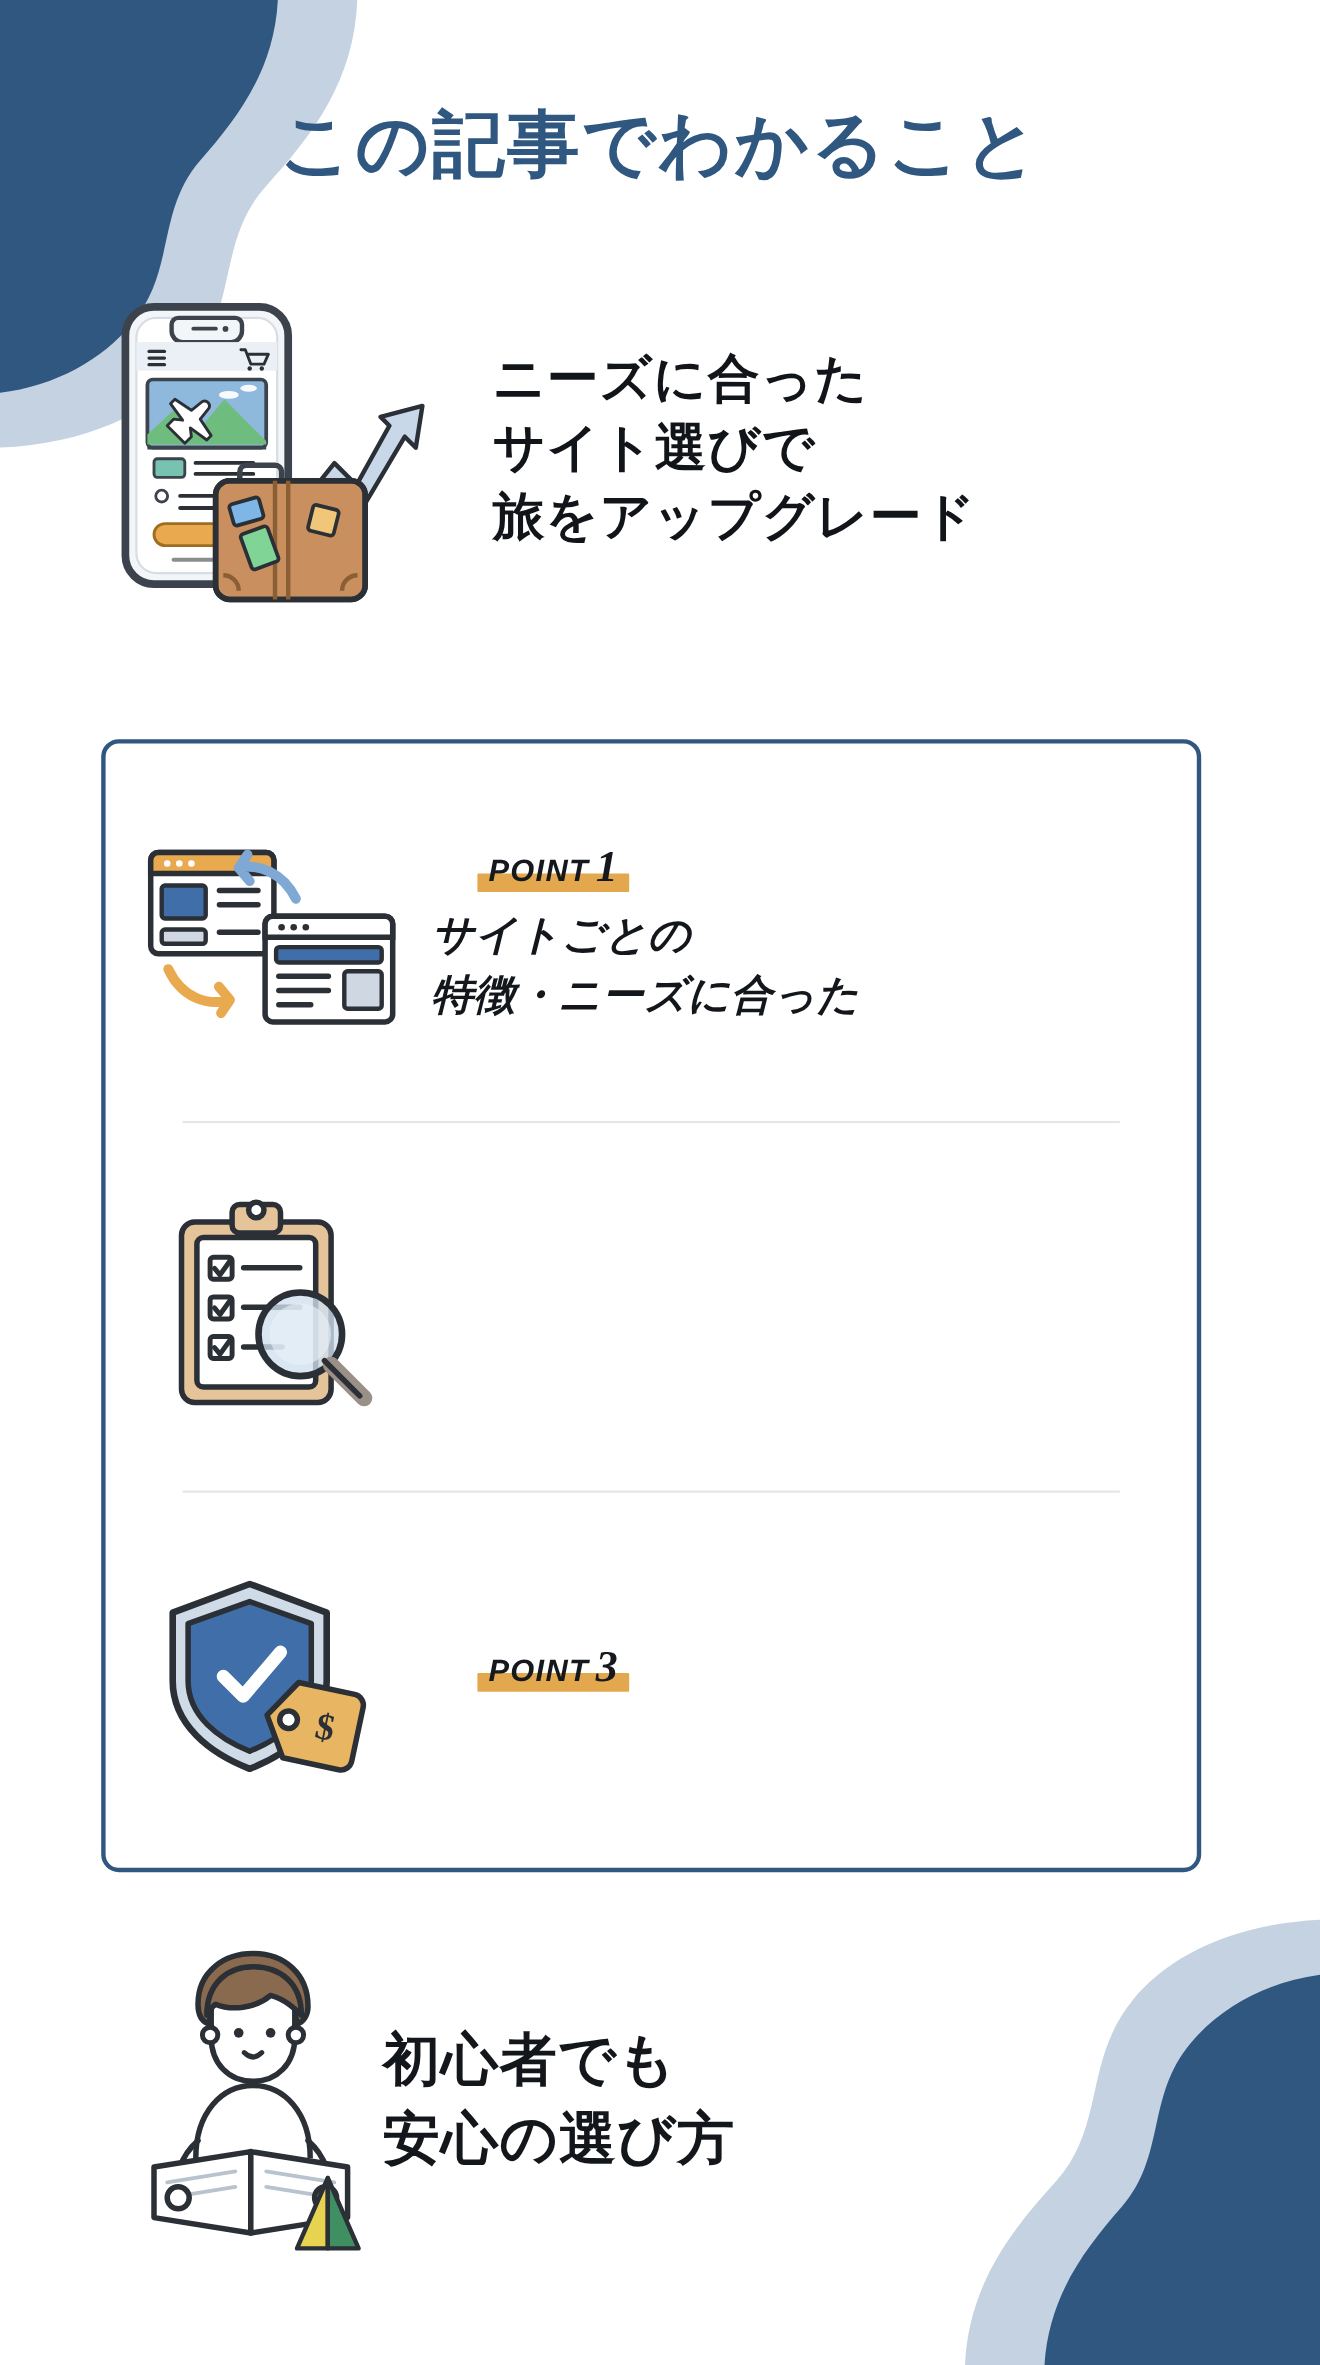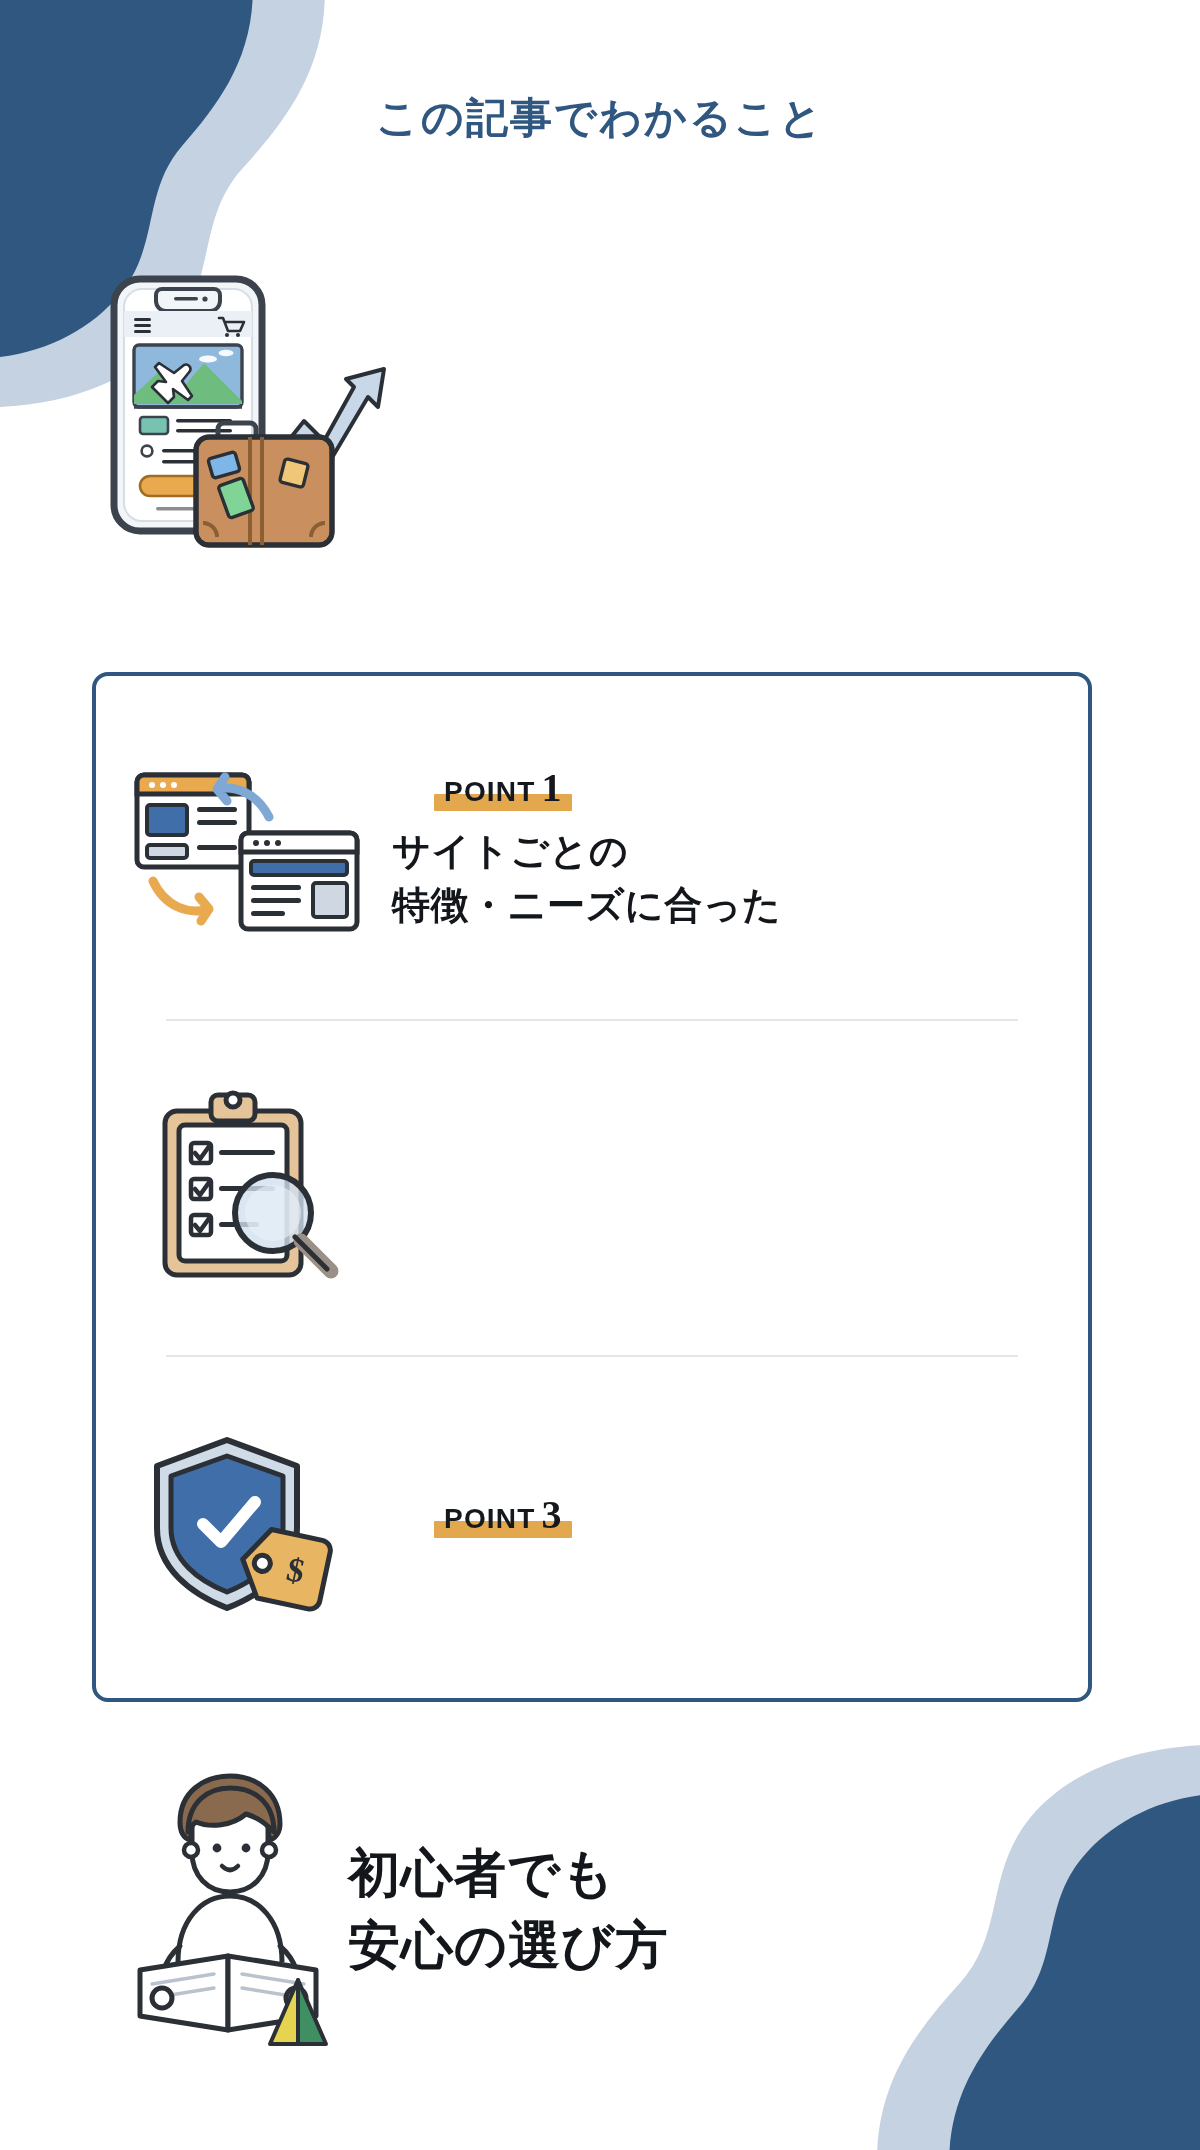--- a/index.html
+++ b/index.html
@@ -20,21 +20,21 @@
   .blob-tl { top:-6px; left:-8px; }
   .blob-br { right:-10px; bottom:-8px; }
 
   
   .title-wrap {
     position:absolute; left:0; top:95px; width:1200px;
     text-align:center;
   }
   .title {
     display:inline-block;
-    font-size:42px; font-weight:bold; color:#2f5780;
+    font-size:66px; font-weight:bold; color:#2f5780;
     letter-spacing:2px; line-height:1.1;
     font-family:"Liberation Sans","DejaVu Sans",sans-serif;
   }
 
   
   .hero {
     position:absolute; left:100px; top:255px;
     width:1020px; height:300px;
     display:flex; align-items:center; gap:28px;
   }
@@ -64,21 +64,21 @@
   }
   .point-row + .point-row::before {
     content:""; position:absolute; left:42px; right:42px; top:0;
     height:2px; background:#e3e6ea;
   }
   .point-art {
     flex:0 0 250px; width:250px; height:230px;
     display:flex; align-items:center; justify-content:center;
   }
   .point-art svg { display:block; }
-  .point-body { flex:1 1 auto; padding-left:8px; }
+  .point-body { flex:1 1 auto; padding-left:8px;font-style:italic; }
 
   .point-badge {
     display:inline-block; position:relative;
     margin-left:42px; margin-bottom:14px;
     padding:0 10px 3px 10px;
   }
   .point-badge .hl {
     position:absolute; left:0; right:0; bottom:0; height:17px;
     background:#e3a84e; z-index:0; border-radius:1px;
   }
@@ -195,20 +195,23 @@
           <path d="M150,182 v108 M162,182 v108" stroke="#8b5e33" stroke-width="4"></path>
           <path d="M103,268 a14,14 0 0 1 14,14 M225,268 a14,14 0 0 0 -14,14" stroke="#8b5e33" stroke-width="4" fill="none"></path>
 
           <rect x="110" y="200" width="28" height="20" rx="3" transform="rotate(-16 124 210)" fill="#7eb6e8" stroke="#2b2f36" stroke-width="3.4"></rect>
           <rect x="123" y="226" width="26" height="34" rx="3" transform="rotate(-20 136 243)" fill="#7fd496" stroke="#2b2f36" stroke-width="3.4"></rect>
           <rect x="182" y="206" width="24" height="24" rx="3" transform="rotate(14 194 218)" fill="#f0c778" stroke="#2b2f36" stroke-width="3.4"></rect>
         </g>
       </svg>
     </div>
 
+    <div class="hero-text">ニーズに合った
+サイト選びで
+旅をアップグレード</div>
   </div>
 
   <div class="points-card">
 
     <div class="point-row">
       <div class="point-art">
         <svg width="236" height="190" viewBox="0 0 236 190" aria-hidden="true">
 
           <g>
             <rect x="6" y="20" width="112" height="92" rx="7" fill="#ffffff" stroke="#2b2f36" stroke-width="5"></rect>

